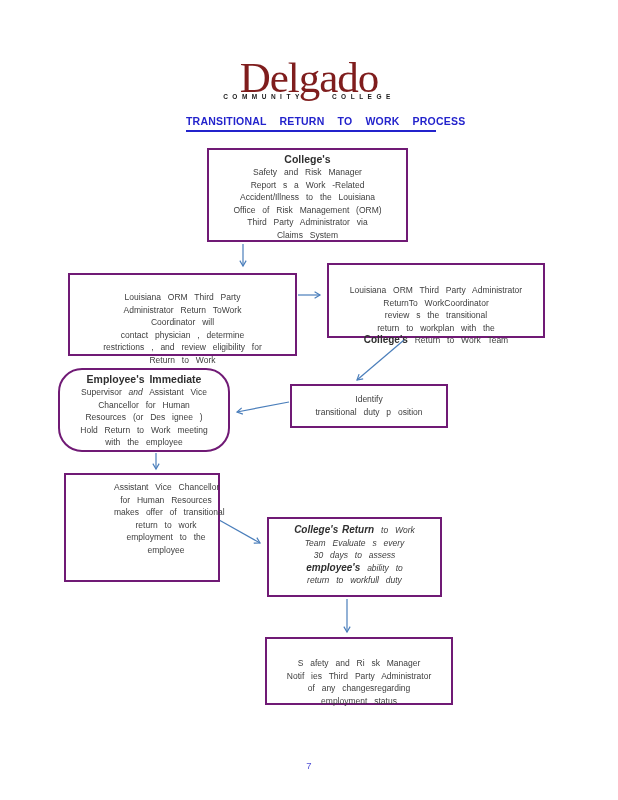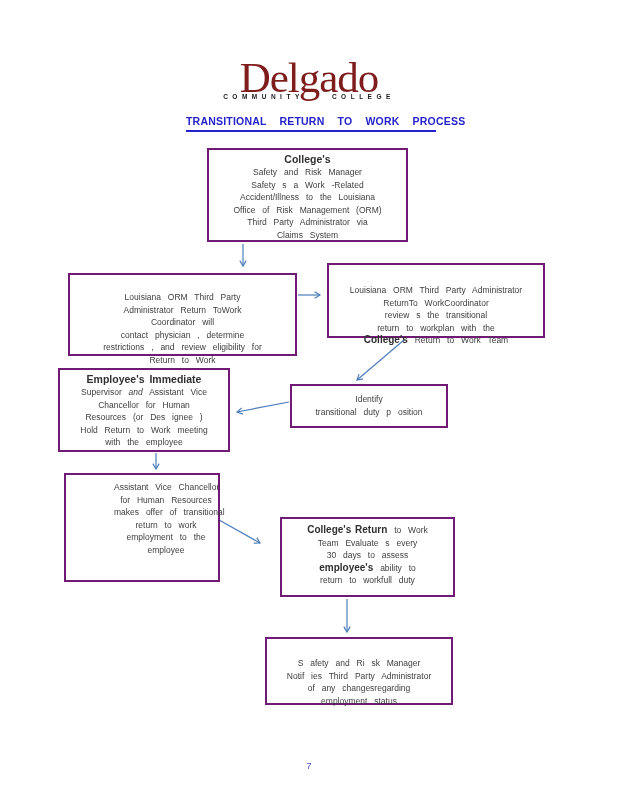--- a/index.html
+++ b/index.html
@@ -66,21 +66,21 @@
       <line x1="289" y1="402" x2="237" y2="412" marker-end="url(#ah)"></line>
       <line x1="156" y1="453" x2="156" y2="469" marker-end="url(#ah)"></line>
       <line x1="212" y1="516" x2="260" y2="543" marker-end="url(#ah)"></line>
       <line x1="347" y1="599" x2="347" y2="632" marker-end="url(#ah)"></line>
     </g>
   </svg>
 
   <div class="box" style="left:207px;top:148px;width:201px;height:94px;padding-top:3px;">
     <div class="bh">College's</div>
     <div class="bl">Safety and Risk Manager</div>
-    <div class="bl">Safety s a Work -Related</div>
+    <div class="bl">Report s a Work -Related</div>
     <div class="bl">Accident/Illness to the Louisiana</div>
     <div class="bl">Office of Risk Management (ORM)</div>
     <div class="bl">Third Party Administrator via</div>
     <div class="bl">Claims System</div>
   </div>
 
   <div class="box" style="left:68px;top:273px;width:229px;height:83px;padding-top:16px;">
     <div class="bl">Louisiana ORM Third Party</div>
     <div class="bl">Administrator Return ToWork</div>
     <div class="bl">Coordinator will</div>
@@ -90,21 +90,21 @@
   </div>
 
   <div class="box" style="left:327px;top:263px;width:218px;height:75px;padding-top:19px;">
     <div class="bl">Louisiana ORM Third Party Administrator</div>
     <div class="bl">ReturnTo WorkCoordinator</div>
     <div class="bl">review s the transitional</div>
     <div class="bl">return to workplan with the</div>
     <div class="bl"><span class="bb">College's</span><span> Return to Work Team</span></div>
   </div>
 
-  <div class="box" style="left:58px;top:368px;width:172px;height:84px;padding-top:3px;">
+  <div class="box" style="left:58px;top:368px;width:172px;height:84px;padding-top:3px;border-radius:24px;">
     <div class="bh">Employee's Immediate</div>
     <div class="bl"><span>Supervisor </span><span class="bi">and</span><span> Assistant Vice</span></div>
     <div class="bl">Chancellor for Human</div>
     <div class="bl">Resources (or Des ignee )</div>
     <div class="bl">Hold Return to Work meeting</div>
     <div class="bl">with the employee</div>
   </div>
 
   <div class="box" style="left:290px;top:384px;width:158px;height:44px;padding-top:7px;">
     <div class="bl">Identify</div>
@@ -113,21 +113,21 @@
 
   <div class="box" style="left:64px;top:473px;width:156px;height:109px;padding-top:6px;padding-left:48px;">
     <div class="bl">Assistant Vice Chancellor</div>
     <div class="bl">for Human Resources</div>
     <div class="bl">makes offer of transitional</div>
     <div class="bl">return to work</div>
     <div class="bl">employment to the</div>
     <div class="bl">employee</div>
   </div>
 
-  <div class="box" style="left:280px;top:517px;width:175px;height:80px;padding-top:5px;">
+  <div class="box" style="left:267px;top:517px;width:175px;height:80px;padding-top:5px;font-style:italic;">
     <div class="bl"><span class="bb">College's Return</span><span> to Work</span></div>
     <div class="bl">Team Evaluate s every</div>
     <div class="bl">30 days to assess</div>
     <div class="bl"><span class="bb">employee's</span><span> ability to</span></div>
     <div class="bl">return to workfull duty</div>
   </div>
 
   <div class="box" style="left:265px;top:637px;width:188px;height:68px;padding-top:18px;">
     <div class="bl">S afety and Ri sk Manager</div>
     <div class="bl">Notif ies Third Party Administrator</div>

